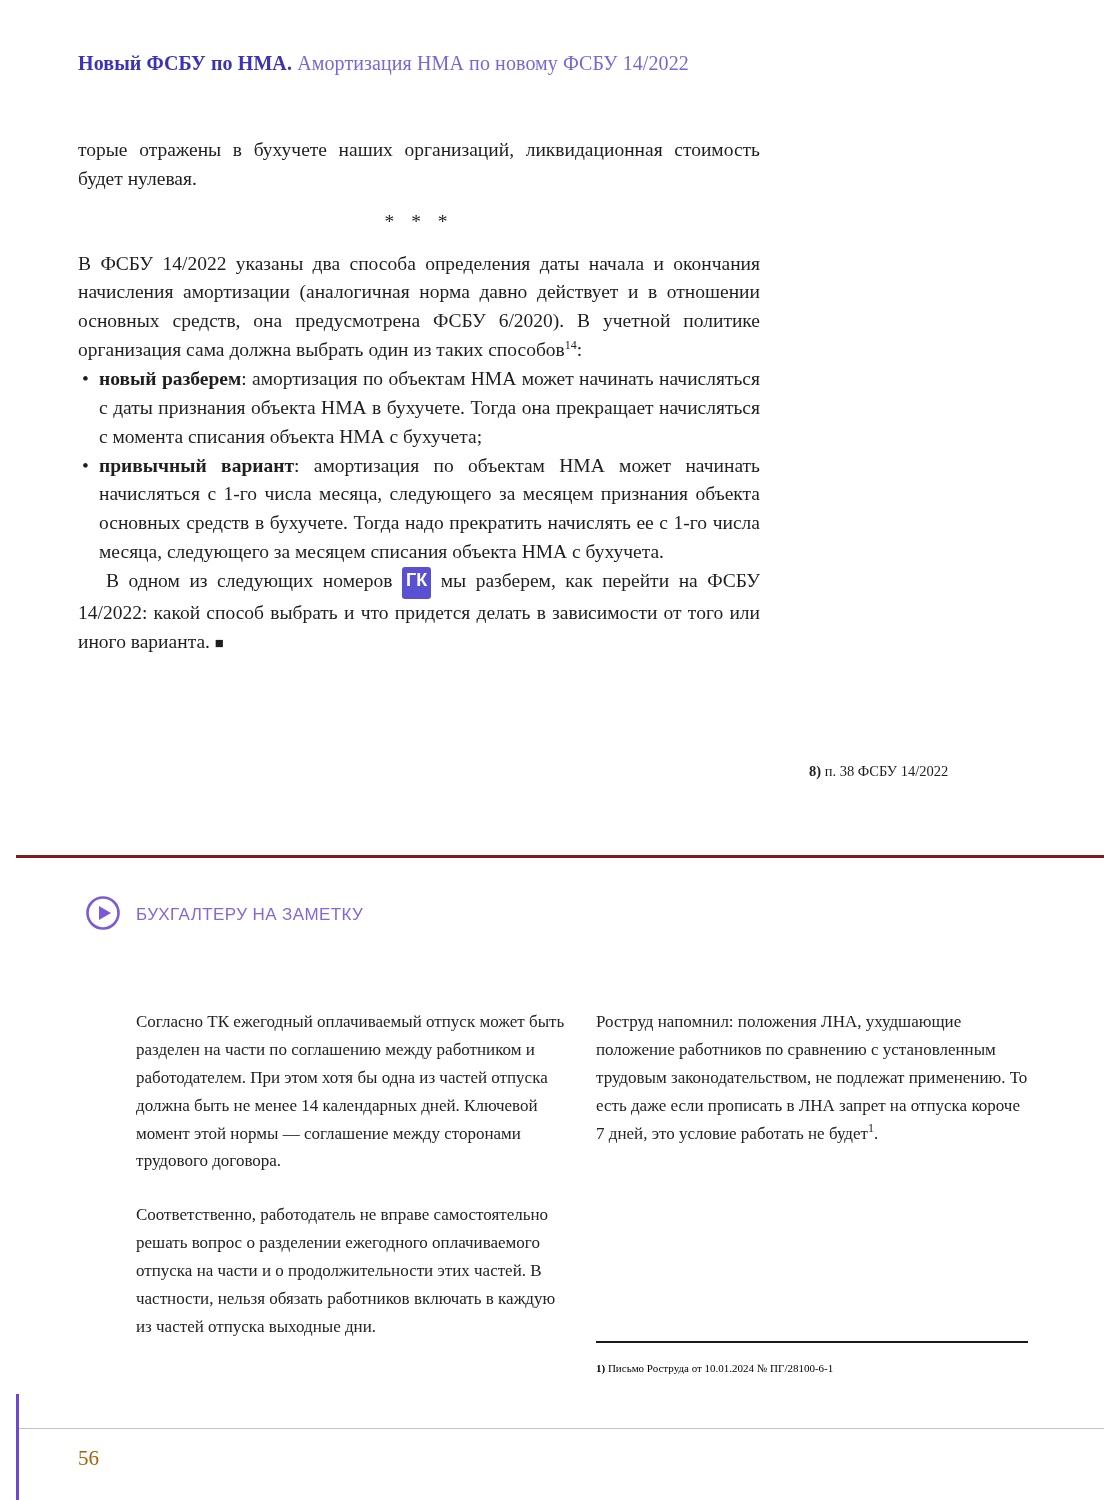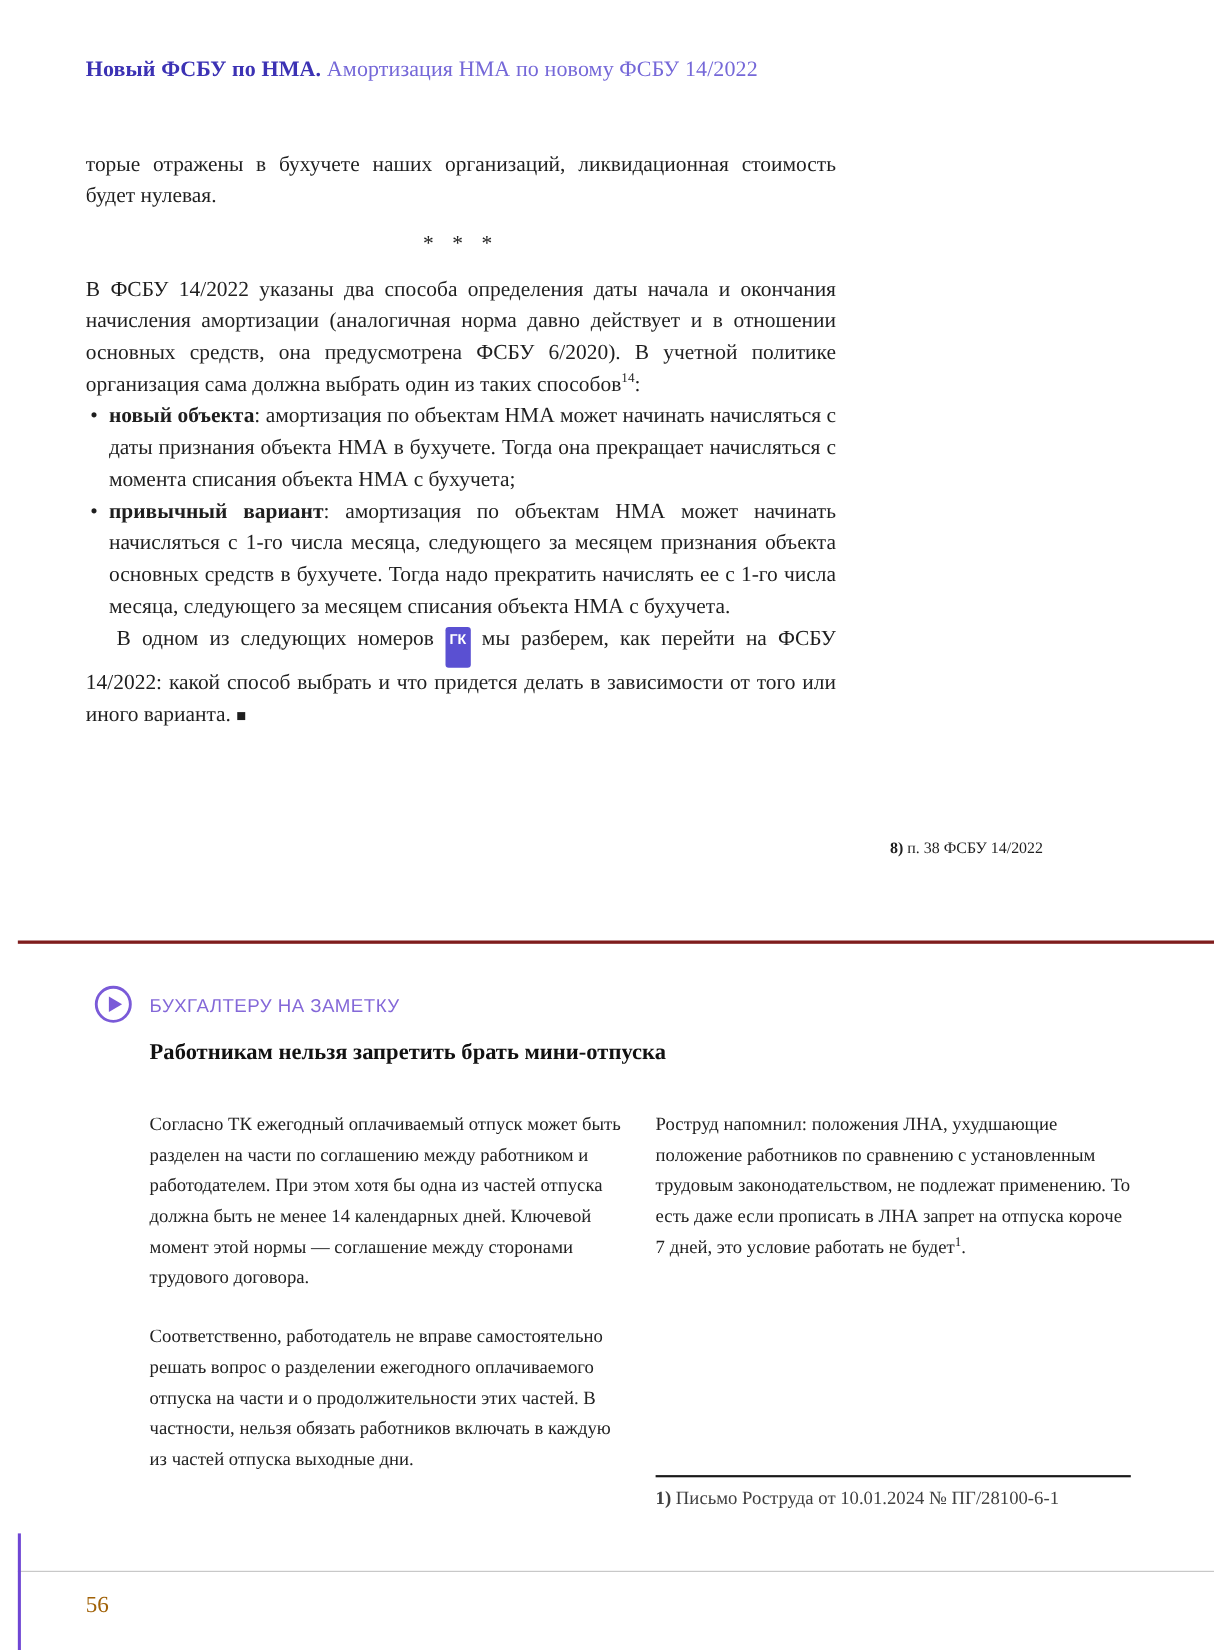--- a/index.html
+++ b/index.html
@@ -62,23 +62,23 @@
     font-size: 12px;
     line-height: 0;
     vertical-align: super;
   }
   .gk-badge {
     display: inline-block;
     background: #5a50d2;
     color: #ffffff;
     font-family: "Liberation Sans", sans-serif;
     font-weight: bold;
-    font-size: 13px;
+    font-size: 18px;
     line-height: 1;
-    padding: 4px 4px 20px 4px;
+    padding: 4px 4px 10px 4px;
     border-radius: 3px;
     text-indent: 0;
     vertical-align: 1px;
   }
   .endmark { font-size: 15px; }
 
   
   .sidenote {
     position: absolute;
     left: 793px;
@@ -133,23 +133,23 @@
   }
   .col p { margin: 0 0 26px 0; }
   .col1 { left: 120px; }
   .col2 { left: 580px; }
   .note-footnote {
     position: absolute;
     left: 580px;
     top: 483px;
     width: 432px;
     border-top: 2px solid #1a1a1a;
-    padding-top: 9px;
-    font-size: 17px;
-    color: #404040;
+    padding-top: 19px;
+    font-size: 11px;
+    color: #000000;
   }
 
   
   .bottom-rule {
     position: absolute;
     left: 0;
     top: 1428px;
     width: 1104px;
     height: 1px;
     background: #c3c3c3;
@@ -182,21 +182,21 @@
 
   <section class="article">
     <p>торые отражены в бухучете наших организаций, ликвидационная стоимость будет нулевая.</p>
 
     <div class="sep">* * *</div>
 
     <p><span>В ФСБУ 14/2022 указаны два способа определения даты начала и окончания начисления амортизации (аналогичная норма давно действует и в отношении основных средств, она предусмотрена ФСБУ 6/2020). В учетной политике организация сама должна выбрать один из таких способов</span><sup>14</sup><span>:</span></p>
 
     <ul class="bullets">
       <li>
-        <span class="marker">•</span><b>новый объекта</b><span>: амортизация по объектам НМА может начинать начисляться с даты признания объекта НМА в бухучете. Тогда она прекращает начисляться с момента списания объекта НМА с бухучета;</span>
+        <span class="marker">•</span><b>новый разберем</b><span>: амортизация по объектам НМА может начинать начисляться с даты признания объекта НМА в бухучете. Тогда она прекращает начисляться с момента списания объекта НМА с бухучета;</span>
       </li>
       <li>
         <span class="marker">•</span><b>привычный вариант</b><span>: амортизация по объектам НМА может начинать начисляться с 1-го числа месяца, следующего за месяцем признания объекта основных средств в бухучете. Тогда надо прекратить начислять ее с 1-го числа месяца, следующего за месяцем списания объекта НМА с бухучета.</span>
       </li>
     </ul>
 
 
     <p class="indent"><span>В одном из следующих номеров</span> <span class="gk-badge">ГК</span> <span>мы разберем, как перейти на ФСБУ 14/2022: какой способ выбрать и что придется делать в зависимости от того или иного варианта.</span> <span class="endmark">■</span></p>
   </section>
 
@@ -205,21 +205,20 @@
   </aside>
 
   <section class="note">
     <span class="play-icon">
       <svg width="36" height="36" viewBox="0 0 36 36">
         <circle cx="18" cy="18" r="15.5" fill="none" stroke="#7a5ad8" stroke-width="2.6"></circle>
         <polygon points="14,11 26,18 14,25" fill="#7a5ad8"></polygon>
       </svg>
     </span>
     <div class="kicker">БУХГАЛТЕРУ НА ЗАМЕТКУ</div>
-    <h2 class="note-title">Работникам нельзя запретить брать мини-отпуска</h2>
 
     <div class="col col1">
       <p>Согласно ТК ежегодный оплачиваемый отпуск может быть разделен на части по соглашению между работником и работодателем. При этом хотя бы одна из частей отпуска должна быть не менее 14 календарных дней. Ключевой момент этой нормы — соглашение между сторонами трудового договора.</p>
       <p>Соответственно, работодатель не вправе самостоятельно решать вопрос о разделении ежегодного оплачиваемого отпуска на части и о продолжительности этих частей. В частности, нельзя обязать работников включать в каждую из частей отпуска выходные дни.</p>
     </div>
 
     <div class="col col2">
       <p><span>Роструд напомнил: положения ЛНА, ухудшающие положение работников по сравнению с установленным трудовым законодательством, не подлежат применению. То есть даже если прописать в ЛНА запрет на отпуска короче 7 дней, это условие работать не будет</span><sup>1</sup><span>.</span></p>
     </div>
 

